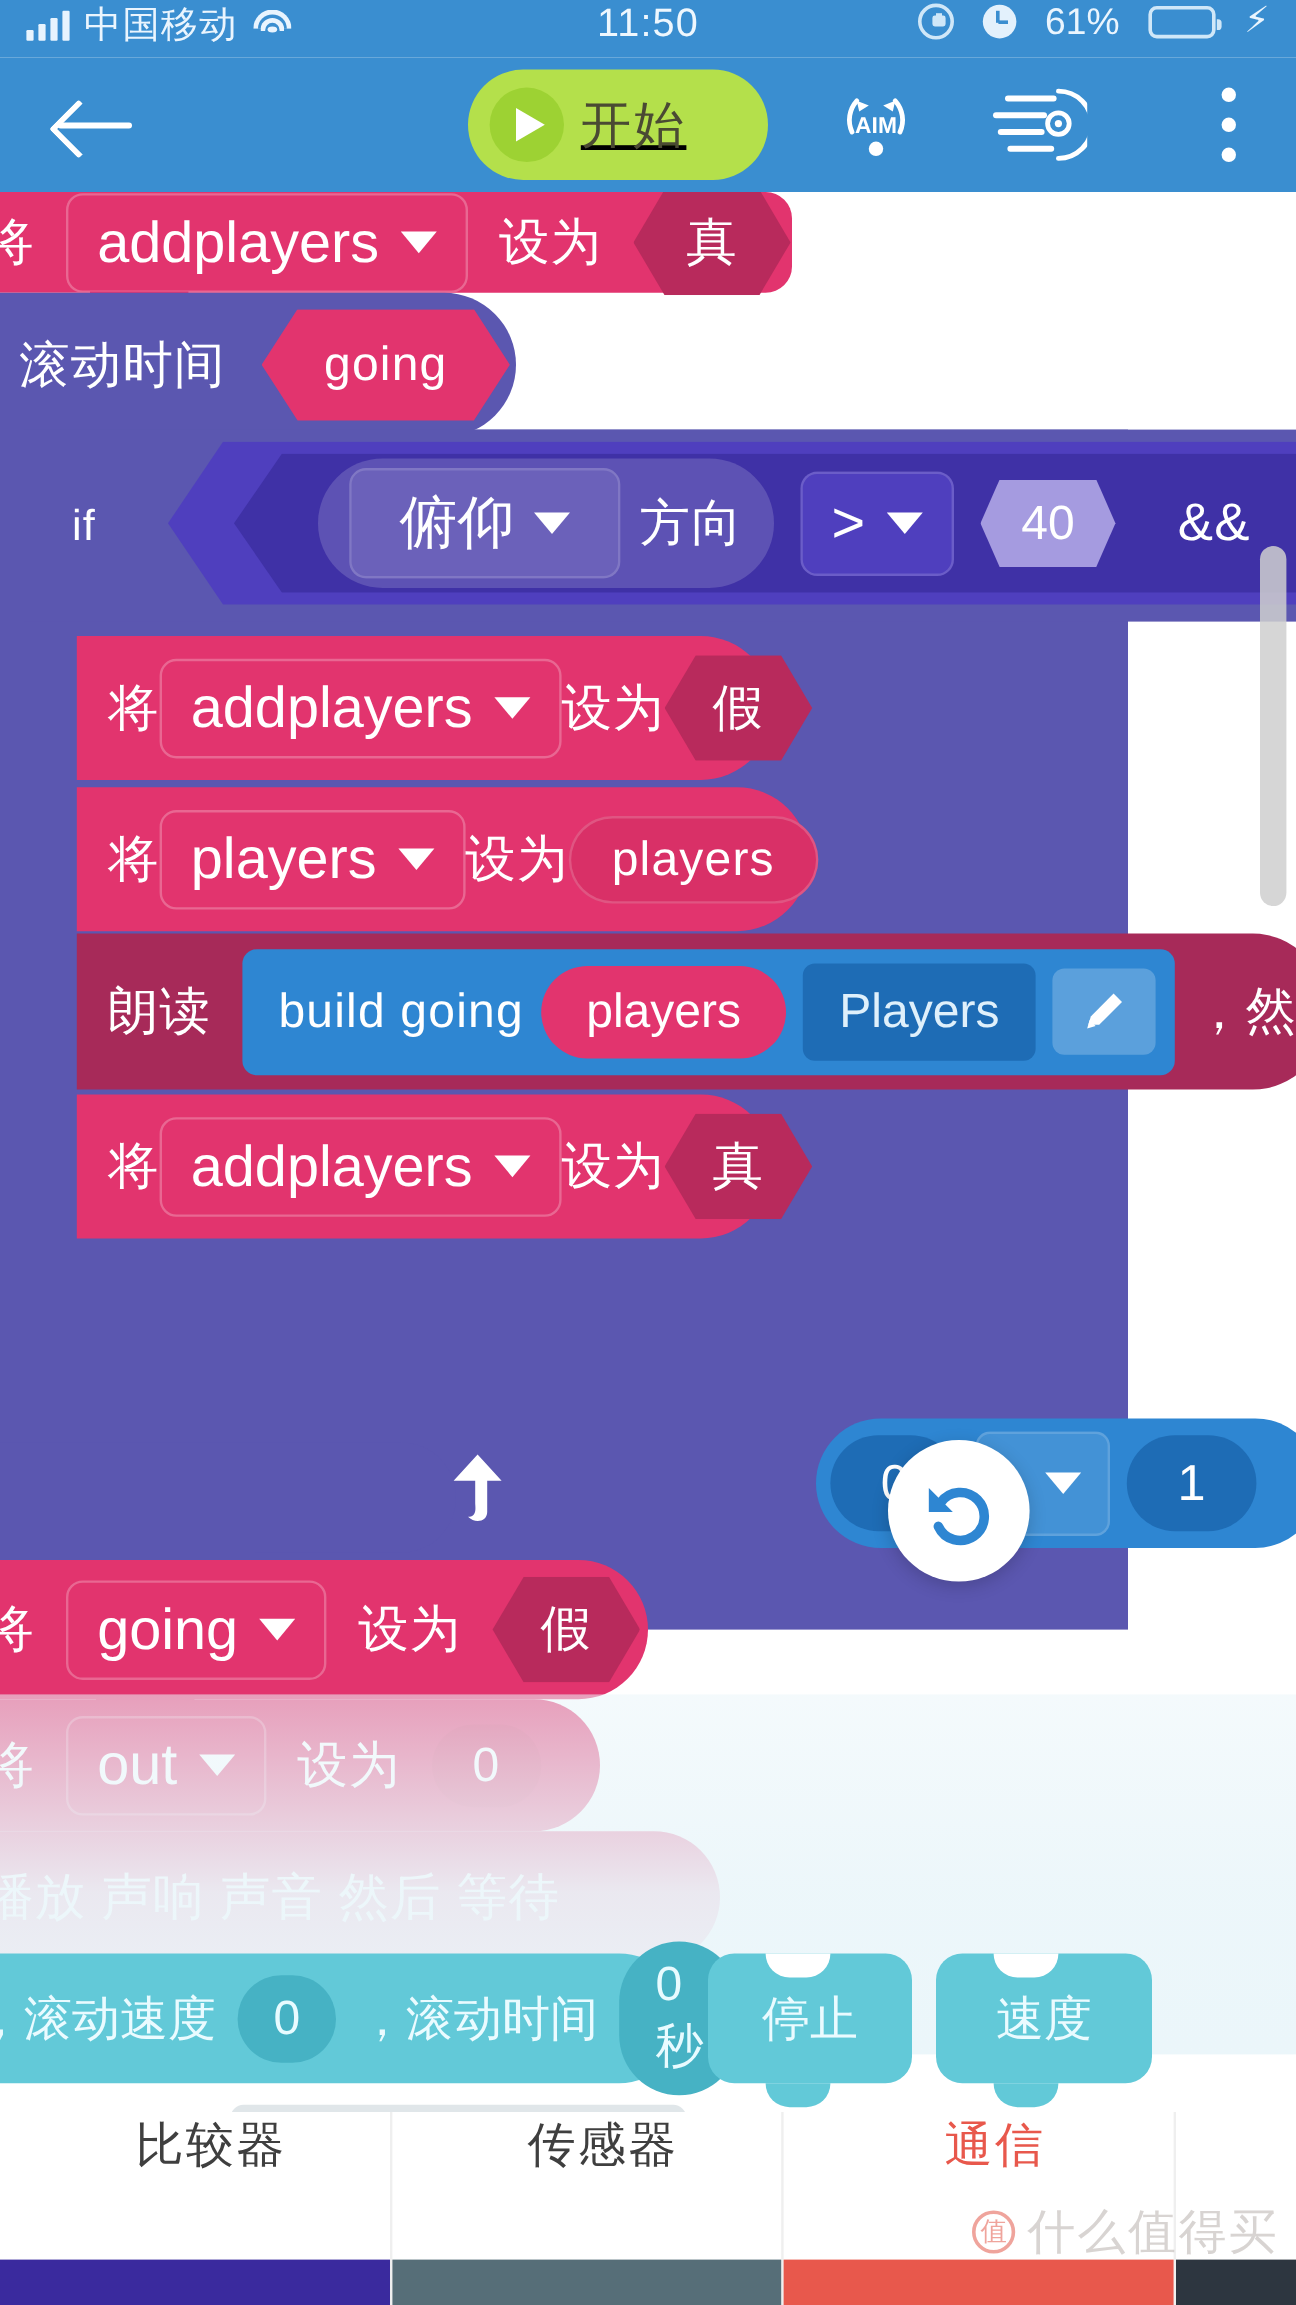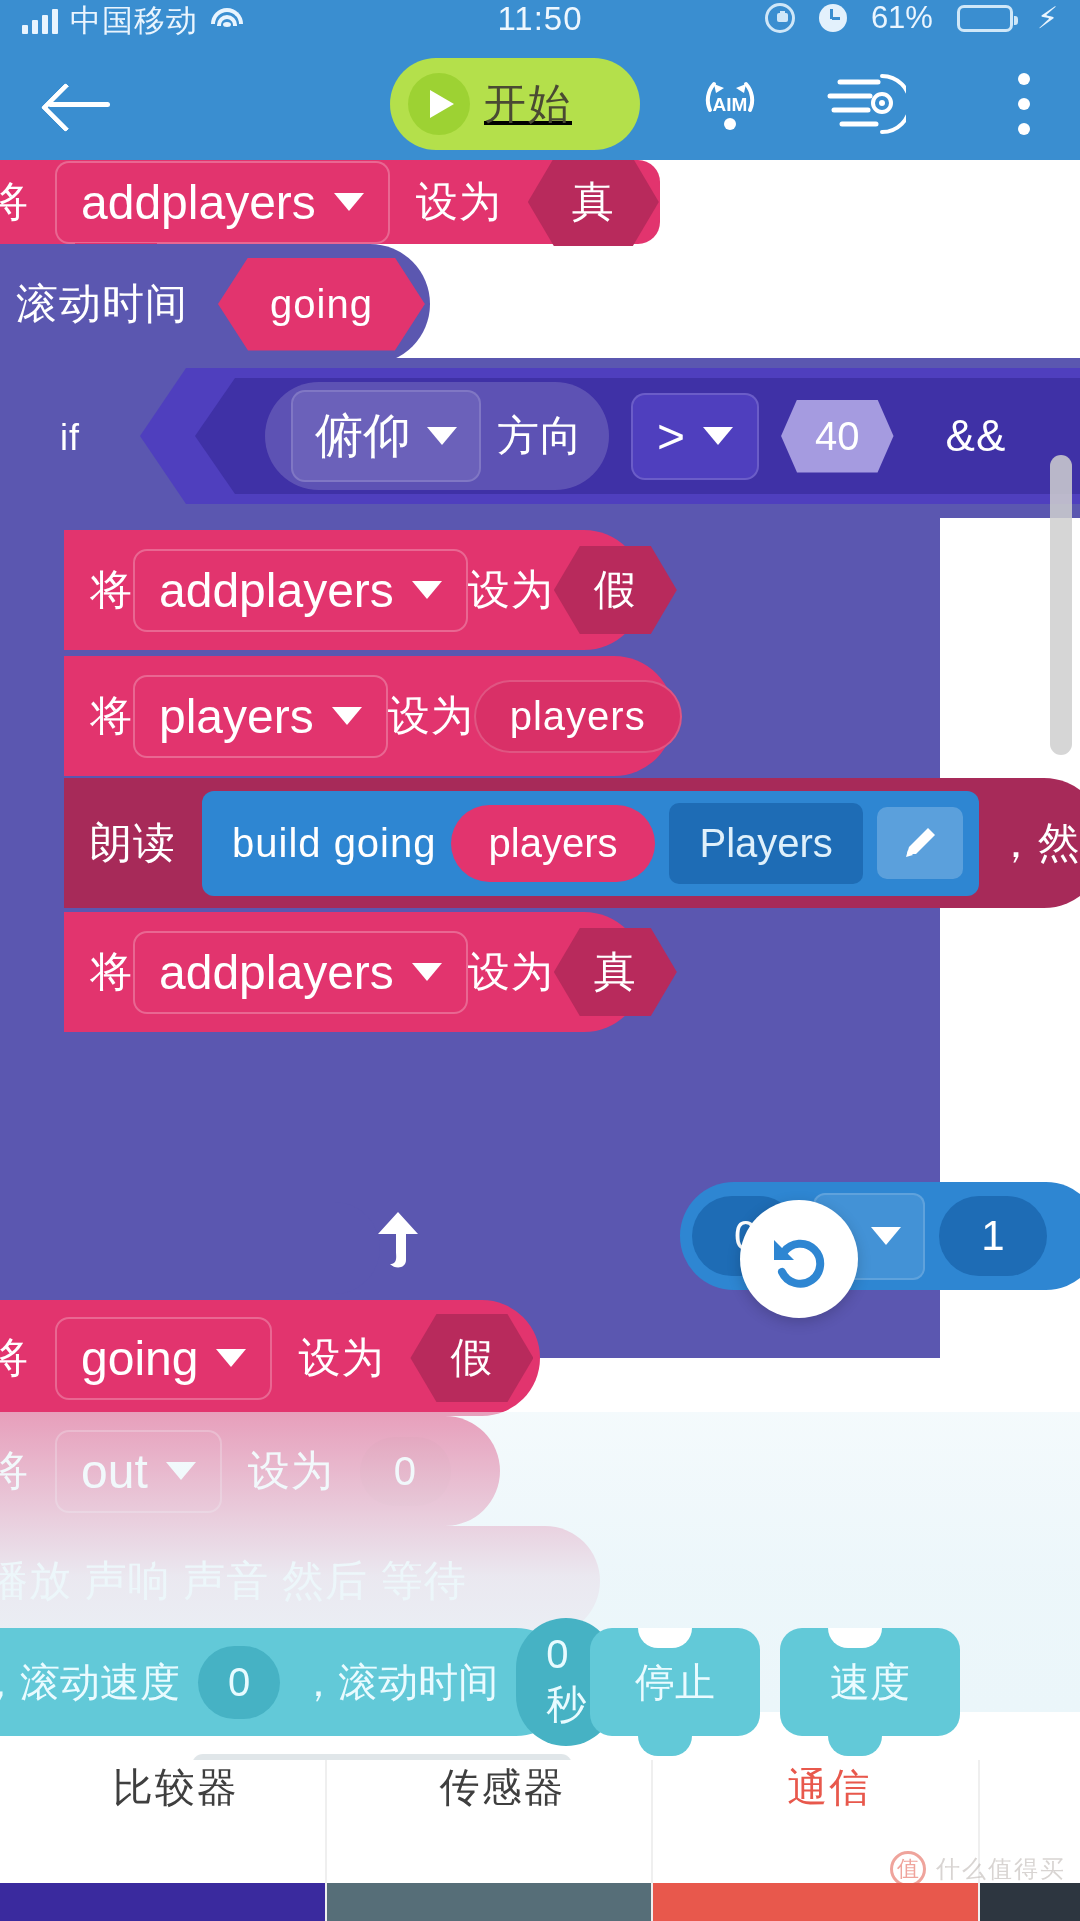--- a/index.html
+++ b/index.html
@@ -115,21 +115,21 @@
   
   #if-block { left:20px; top:198px; width:1070px; height:160px; background:#5b57b0; }
   #if-hex { left:140px; top:208px; width:950px; height:136px; background:#4f3fbe;
       clip-path: polygon(46px 0, 100% 0, 100% 100%, 46px 100%, 0 50%); }
   #if-inner { left:195px; top:218px; width:890px; height:116px; background:#3f31a6;
       clip-path: polygon(40px 0, 100% 0, 100% 100%, 40px 100%, 0 50%); }
 
   .sensor-pill { background:rgba(255,255,255,0.16); border-radius:60px;
       display:flex; align-items:center; gap:16px; padding:8px 26px; }
   .sensor-dd { background:rgba(255,255,255,0.09); border:2px solid rgba(255,255,255,0.14);
-      border-radius:14px; padding:12px 22px; display:flex; align-items:center; gap:16px;font-family:Liberation Mono, monospace; }
+      border-radius:14px; padding:12px 40px; display:flex; align-items:center; gap:16px;font-family:Liberation Mono, monospace; }
   .op-dd { background:#4f3fbe; border:2px solid rgba(255,255,255,0.16); border-radius:14px;
       padding:14px 24px; display:flex; align-items:center; gap:18px; }
   .num-hex { background:#a59be0; color:#fff; font-size:40px; padding:14px 34px;
       clip-path: polygon(16px 0, calc(100% - 16px) 0, 100% 50%, calc(100% - 16px) 100%, 16px 100%, 0 50%); }
 
   
   .stmt { height:120px; border-radius:0 60px 60px 0; display:flex; align-items:center;
       gap:0; padding-left:26px; }
   .stmt .gap { width:26px; }
 
@@ -198,21 +198,21 @@
       background:#ffffff; display:flex; }
   .tab { flex:1; position:relative; display:flex; align-items:flex-start; justify-content:center;
       border-right:2px solid #efefef; cursor:pointer;padding-left:27px; }
   .tab-label { font-size:40px; letter-spacing:2px; }
   .tab-bar-bottom { position:absolute; left:0; bottom:0; width:100%; height:38px; }
 
   .watermark { position:absolute; right:14px; bottom:34px; display:flex; align-items:center;
       gap:10px; opacity:0.55; }
   .wm-badge { width:36px; height:36px; border-radius:50%; border:3px solid #e35a4c;
       color:#e35a4c; font-size:22px; display:flex; align-items:center; justify-content:center; }
-  .wm-text { color:#b9b2ae; font-size:24px; letter-spacing:2px; }
+  .wm-text { color:#b9b2ae; font-size:40px; letter-spacing:2px; }
 </style>
 </head>
 <body>
 
 <div id="screen">
 
   <div class="statusbar">
     <div class="sb-left">
       <span class="sig">
           <i></i>

